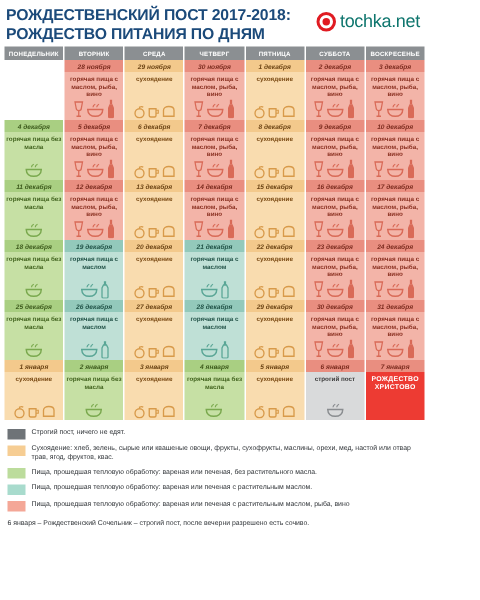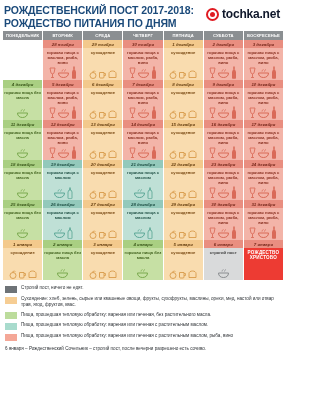--- a/index.html
+++ b/index.html
@@ -17,21 +17,21 @@
     color:#1b4a7a; font-weight:bold; font-size:10.5px;
     letter-spacing:-0.1px; line-height:12.5px; white-space:nowrap;
   }
   .logo { display:flex; align-items:center; gap:3px; padding-top:3px; padding-right:2px; }
   .logo-mark {
     width:13px; height:13px; border-radius:50%;
     border:2px solid #e01b22; background:#fff;
     display:flex; align-items:center; justify-content:center;
   }
   .logo-dot { width:5px; height:5px; border-radius:50%; background:#e01b22; }
-  .logo-text { color:#0f172a; font-size:12px; font-weight:bold; letter-spacing:-0.2px; }
+  .logo-text { color:#0f766e; font-size:12px; font-weight:normal; letter-spacing:-0.2px; }
 
   
   .cal { padding:0 3px; }
   .row { display:flex; gap:1px; }
   .cell { flex:1 1 0; min-width:0; }
 
   .dow {
     background:#8b8f92; color:#ffffff; text-align:center;
     font-size:4.1px; font-weight:bold; letter-spacing:0.15px;
     padding:2.2px 0 2.2px 0; text-transform:uppercase;

